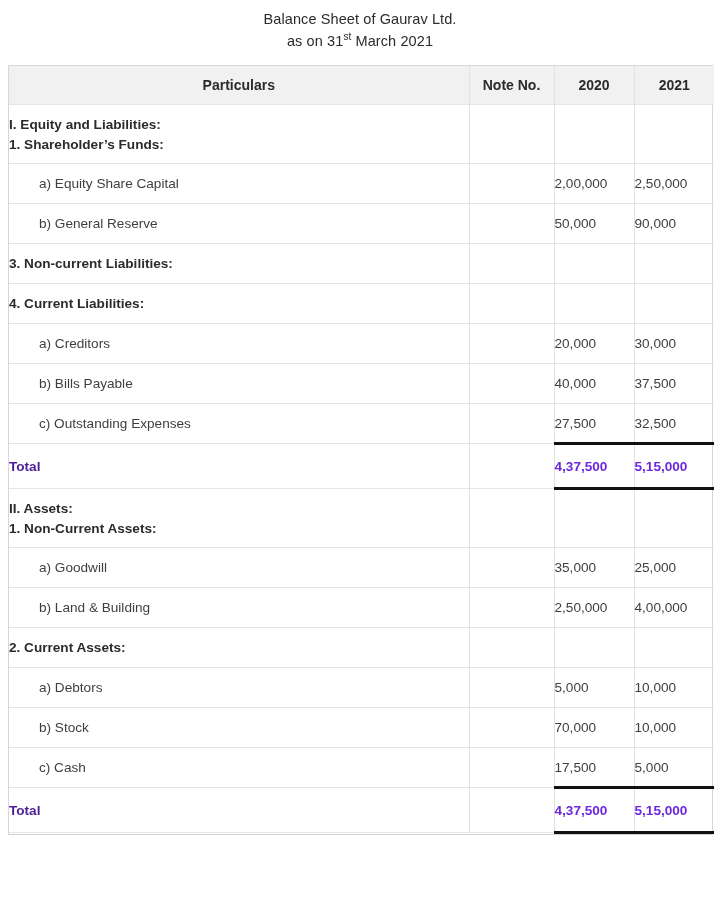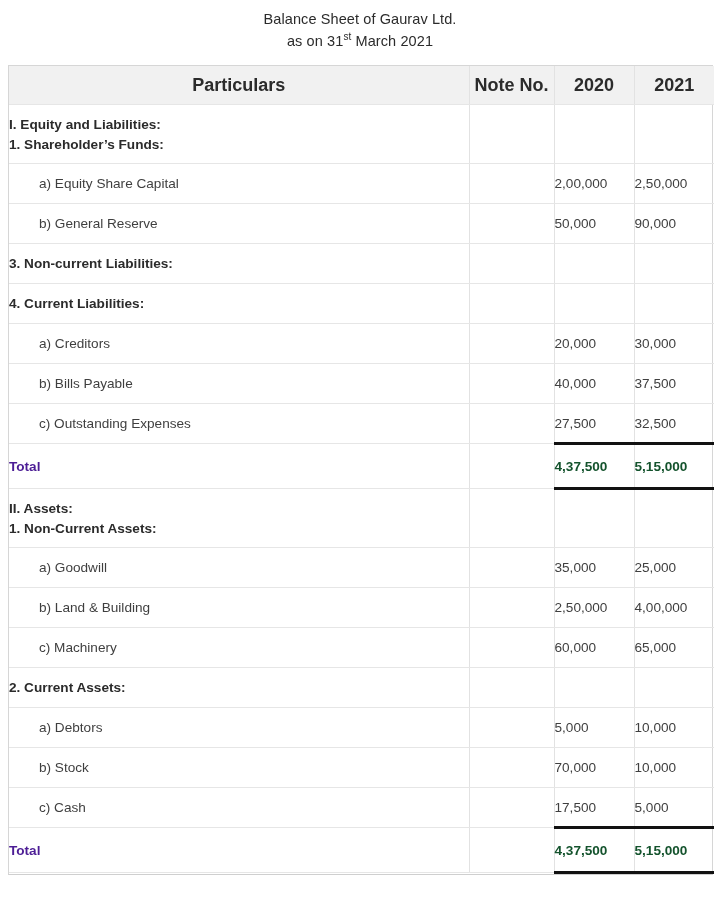--- a/index.html
+++ b/index.html
@@ -63,21 +63,21 @@
     border-bottom: 1px solid #e6e6e6;
     padding: 0;
     vertical-align: middle;
   }
   table.bs th:last-child, table.bs td:last-child { border-right: none; }
 
   
   thead tr { background: #f1f1f1; }
   thead th {
     height: 38px;
-    font-size: 18px;
+    font-size: 14px;
     font-weight: bold;
     color: #2b2b2b;
     text-align: center;
     border-bottom: 1px solid #dcdcdc;
     border-right: 1px solid #dedede;
   }
 
   
   td.part {
     height: 39px;
@@ -108,21 +108,21 @@
   td.num {
     text-align: left;
     padding-right: 9px;
     color: #3f3f3f;
     white-space: nowrap;
   }
 
   
   tr.total-row td.num {
     font-weight: bold;
-    color: #14532d;
+    color: #6d28d9;
     border-top: 3px solid #111111;
     border-bottom: 3px solid #111111;
     height: 42px;
   }
   tr.total-row td.part,
   tr.total-row td.note {
     border-bottom: 1px solid #e6e6e6;
   }
 
   .two-line-inner { display: block; }
@@ -231,26 +231,20 @@
             <td class="num">35,000</td>
             <td class="num">25,000</td>
           </tr>
           <tr>
             <td class="part sub">b) Land &amp; Building</td>
             <td class="note"></td>
             <td class="num">2,50,000</td>
             <td class="num">4,00,000</td>
           </tr>
           <tr>
-            <td class="part sub">c) Machinery</td>
-            <td class="note"></td>
-            <td class="num">60,000</td>
-            <td class="num">65,000</td>
-          </tr>
-          <tr>
             <td class="part section">2. Current Assets:</td>
             <td class="note"></td>
             <td class="num"></td>
             <td class="num"></td>
           </tr>
           <tr>
             <td class="part sub">a) Debtors</td>
             <td class="note"></td>
             <td class="num">5,000</td>
             <td class="num">10,000</td>

